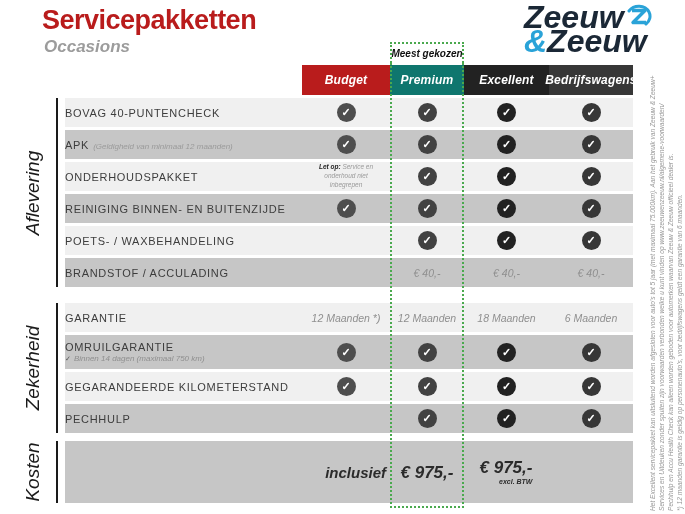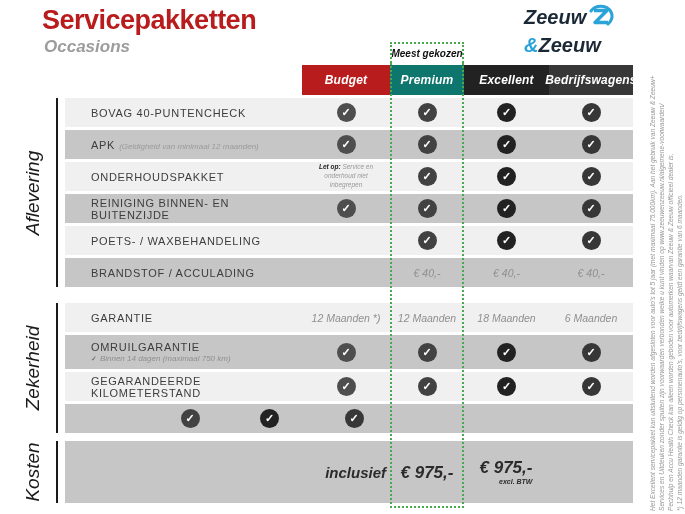--- a/index.html
+++ b/index.html
@@ -6,41 +6,41 @@
   #page{position:relative;width:685px;height:514px;background:#ffffff;overflow:hidden;
         font-family:"Liberation Sans",sans-serif;}
 
   
   .title{position:absolute;left:42px;top:5px;font-size:27px;font-weight:bold;
          color:#b91c1c;letter-spacing:-0.5px;}
   .subtitle{position:absolute;left:44px;top:37px;font-size:17px;font-style:italic;color:#9c9c9c;font-weight:bold;}
 
   
   .logo{position:absolute;left:524px;top:6px;font-weight:bold;font-style:italic;
-        color:#1b2836;font-size:20px;line-height:22px;}
+        color:#1b2836;font-size:32px;line-height:22px;}
   .logo-row{display:flex;align-items:flex-start;white-space:nowrap;}
   .logo .amp{color:#2aa3d8;}
   .logo svg{margin-left:1px;margin-top:-2px;}
 
   
   .table{position:absolute;left:65px;top:65px;width:568px;}
   .header-row{display:flex;height:30px;}
   .header-spacer{width:237px;}
   .hcell{display:flex;align-items:center;justify-content:center;color:#fff;
          font-weight:bold;font-style:italic;font-size:12px;letter-spacing:0.2px;}
   .section{margin-top:3px;}
   .section.gap-lg{margin-top:16px;}
   .section.gap-md{margin-top:8px;}
   .row{display:flex;height:29px;align-items:center;}
   .row + .row{margin-top:3px;}
   .row.light{background:#f0f0f0;}
   .row.dark{background:#c6c6c6;}
   .row.tall{height:34px;}
   .row.kosten-row{height:62px;}
-  .cell-label{width:237px;padding-left:26px;box-sizing:border-box;font-size:11px;
+  .cell-label{width:237px;padding-left:0;box-sizing:border-box;font-size:11px;
               letter-spacing:0.7px;color:#3d3d3d;}
   .cell{display:flex;flex-direction:column;align-items:center;justify-content:center;}
   .inline-note{font-size:8px;font-style:italic;color:#9a9a9a;letter-spacing:0;margin-left:4px;}
   .sub-note{font-size:8px;font-style:italic;color:#8f8f8f;letter-spacing:0;margin-top:1px;}
   .sub-note .tick{color:#555;font-style:normal;margin-right:3px;font-size:7px;}
   .check{width:19px;height:19px;border-radius:50%;display:flex;align-items:center;
          justify-content:center;color:#fff;font-size:11px;font-weight:bold;}
   .muted{font-style:italic;color:#8f8f8f;font-size:10.5px;white-space:nowrap;}
   .note-cell{font-size:6.5px;font-style:italic;color:#9a9a9a;text-align:center;line-height:1.35;
              padding:0 6px;}
@@ -236,20 +236,21 @@
             <span class="check" style="background: rgb(66, 66, 66);">✓</span>
           </div>
           <div class="cell" style="width: 85px;">
             <span class="check" style="background: rgb(34, 34, 34);">✓</span>
           </div>
           <div class="cell" style="width: 84px;">
             <span class="check" style="background: rgb(55, 55, 55);">✓</span>
           </div>
         </div>
         <div class="row dark">
+          <div class="cell-label"><span>PECHHULP</span></div>
           <div class="cell" style="width: 88px;"></div>
           <div class="cell" style="width: 74px;">
             <span class="check" style="background: rgb(66, 66, 66);">✓</span>
           </div>
           <div class="cell" style="width: 85px;">
             <span class="check" style="background: rgb(34, 34, 34);">✓</span>
           </div>
           <div class="cell" style="width: 84px;">
             <span class="check" style="background: rgb(55, 55, 55);">✓</span>
           </div>

